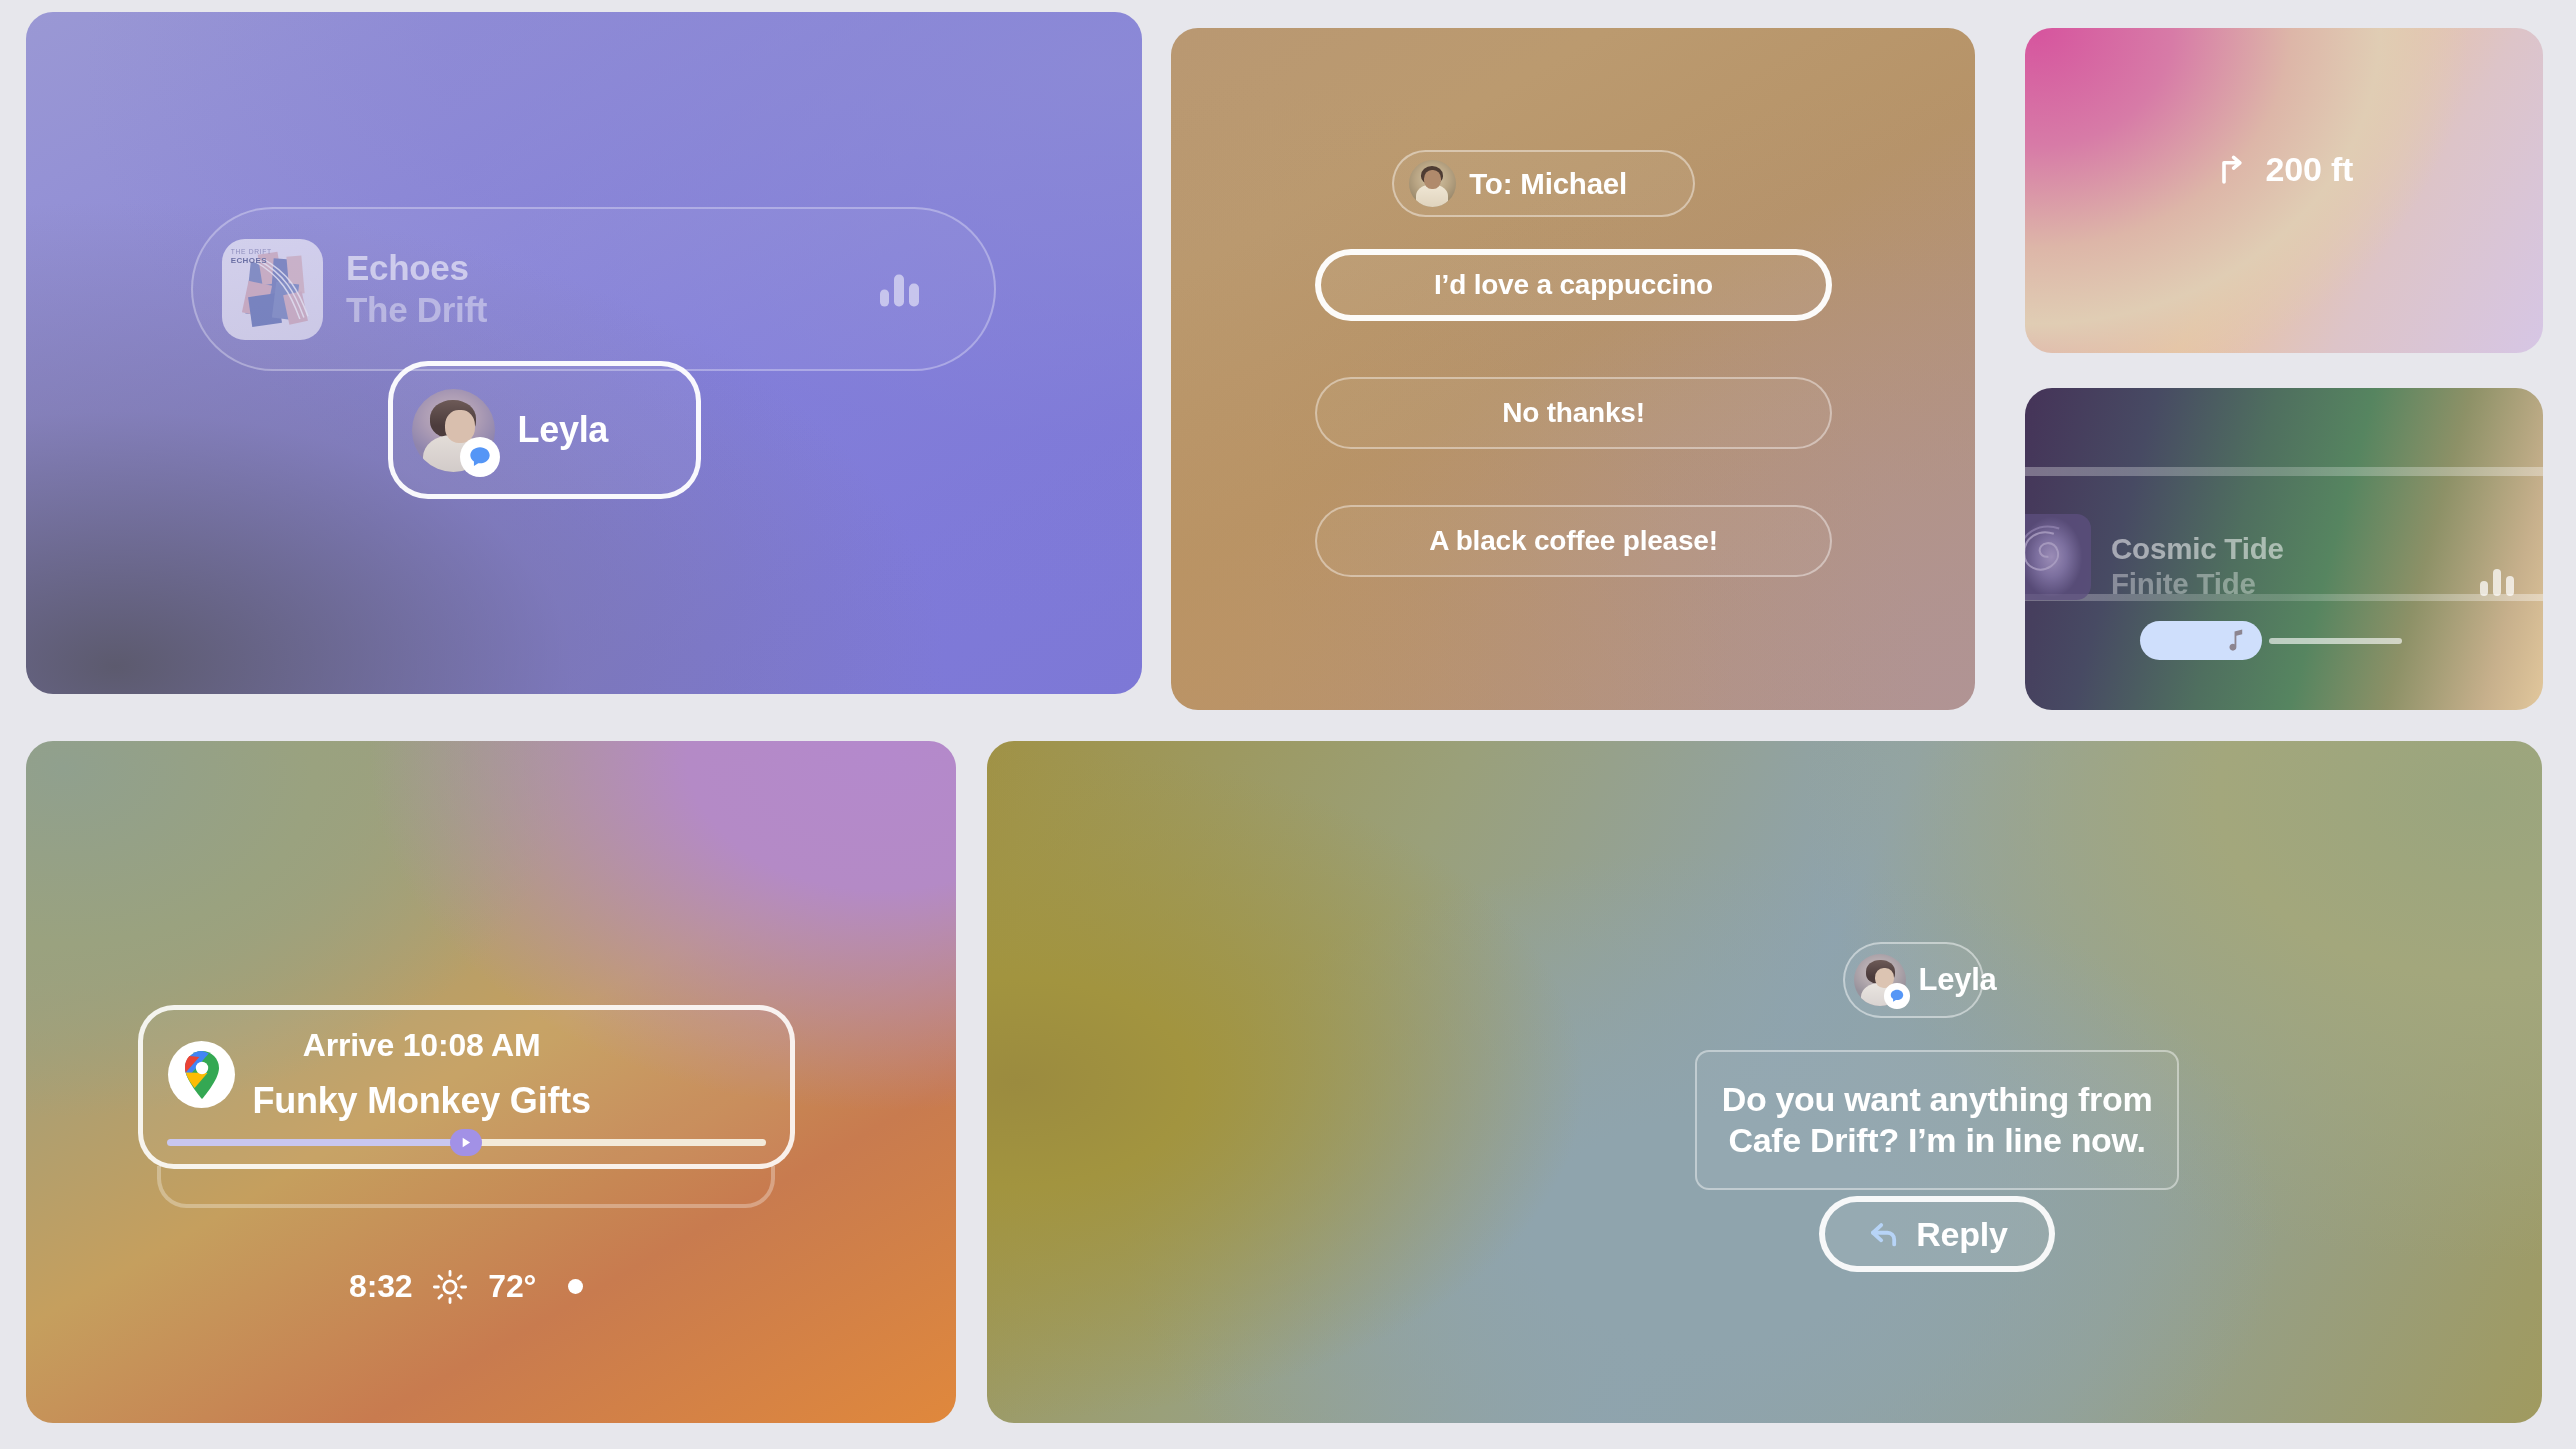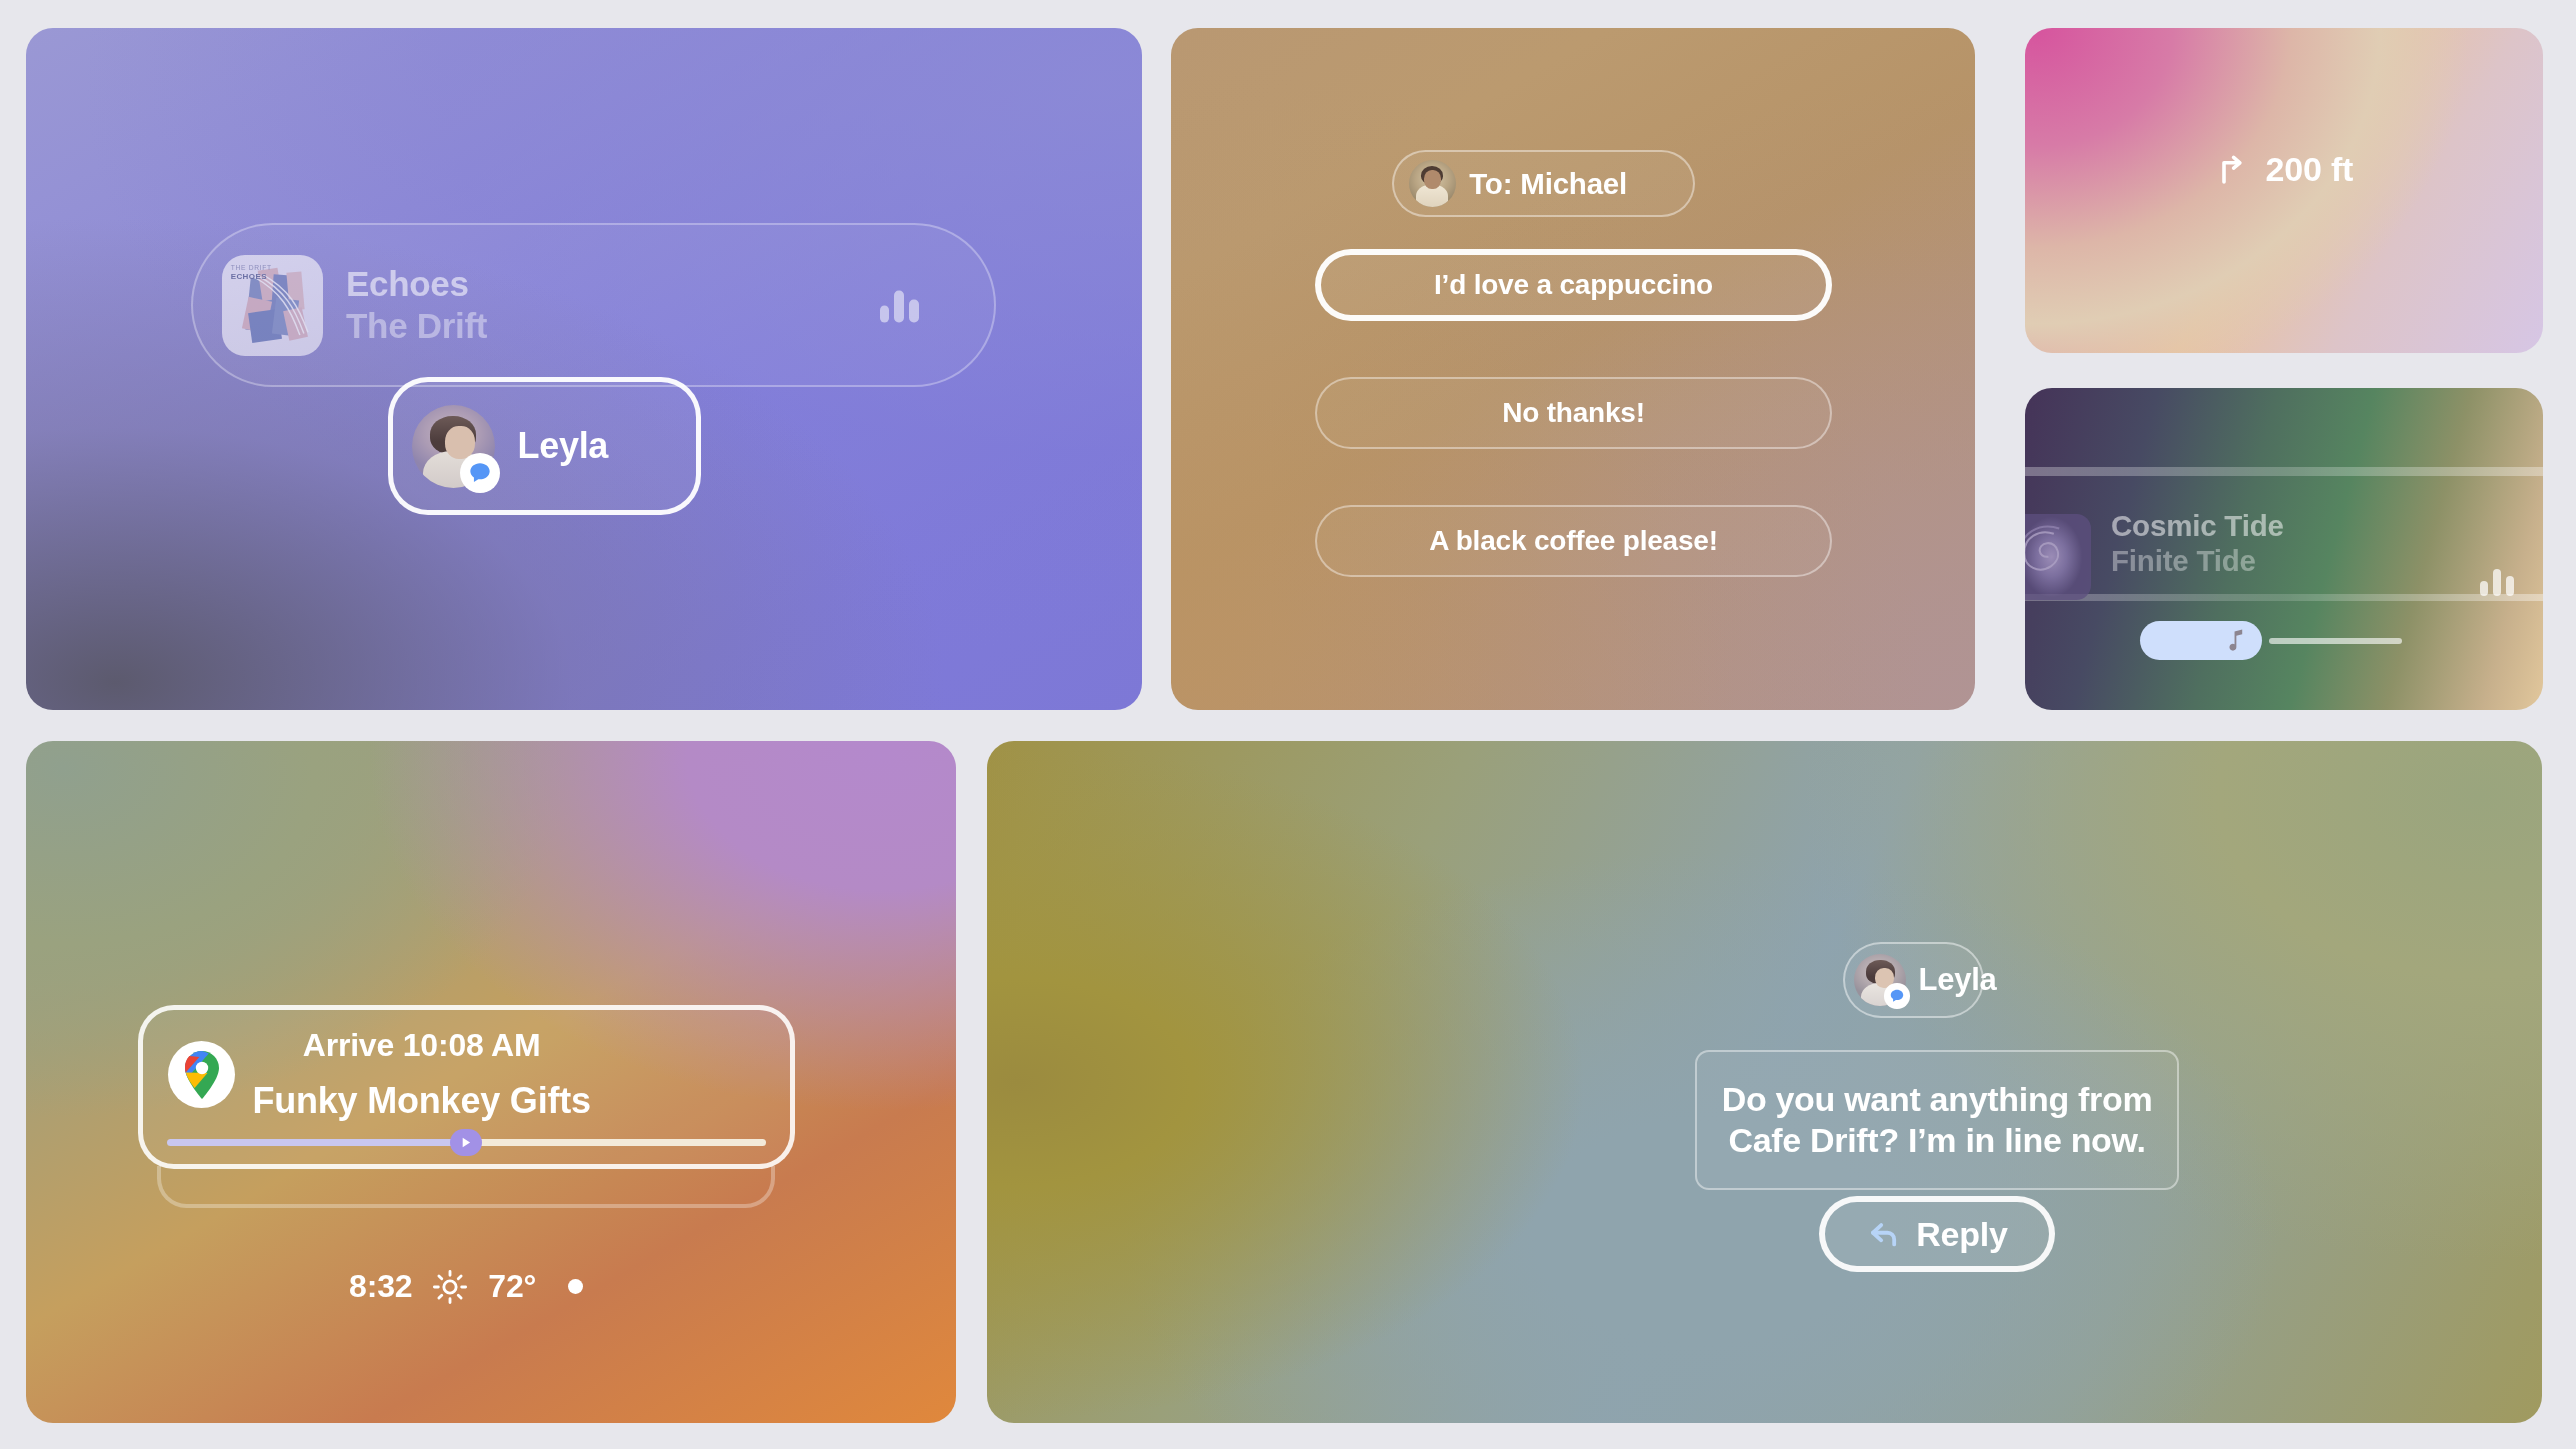--- a/index.html
+++ b/index.html
@@ -8,21 +8,21 @@
     background: #e7e7ec;
     font-family: "Liberation Sans", sans-serif;
     overflow: hidden;
   }
   .stage { position: relative; width: 2576px; height: 1449px; background: #e7e7ec; }
 
   .panel { position: absolute; border-radius: 27px; overflow: hidden; }
 
   
   #panel-music-leyla {
-    left: 25.5px; top: 28px; width: 1116px; height: 682px;
+    left: 25.5px; top: 12px; width: 1116px; height: 682px;
     background:
       radial-gradient(120% 110% at 8% 96%, rgba(90,88,104,0.95) 0%, rgba(120,115,150,0.45) 34%, rgba(140,135,190,0.0) 62%),
       radial-gradient(130% 120% at 96% 8%, rgba(140,138,214,0.85) 0%, rgba(128,124,214,0.25) 45%, rgba(128,124,214,0) 70%),
       linear-gradient(152deg, #9a98d4 0%, #8f8bd6 30%, #8480da 55%, #7f7ad9 78%, #7d78d6 100%);
   }
   .music-card {
     position: absolute; left: 165px; top: 195px; width: 805px; height: 164px;
     border: 2px solid rgba(255,255,255,0.30); border-radius: 82px;
     background: rgba(255,255,255,0.045);
     display: flex; align-items: center; padding-left: 29.5px;
@@ -176,21 +176,21 @@
   }
   .ct-art {
     position: absolute; left: 0px; top: 126px; width: 66px; height: 86px;
     border-radius: 0 14.8px 14.8px 0; overflow: hidden; opacity: 0.75;
     background: radial-gradient(60% 60% at 40% 50%, #b7a6d4 0%, #8e7fb4 38%, #5d4f7f 78%);
   }
   .ct-art .swirl {
     position: absolute; left: -13.4px; top: 5.4px; width: 81px; height: 74px;
   }
   .ct-text { position: absolute; left: 86px; top: 121px; }
-  .ct-title { font-size: 29.5px; font-weight: bold; color: rgba(255,255,255,0.52); letter-spacing: -0.2px; }
+  .ct-title { font-size: 29.5px; font-weight: bold; color: rgba(255,255,255,0.52); letter-spacing: -0.2px; margin-top: 23px; }
   .ct-sub { font-size: 29.5px; font-weight: bold; color: rgba(255,255,255,0.36); letter-spacing: -0.2px; margin-top: 1.3px; }
   .ct-eq {
     position: absolute; right: 29.5px; top: 180px;
     display: flex; align-items: flex-end; gap: 4.7px; height: 28px;
   }
   .ct-eq span { display: block; width: 8px; border-radius: 4px; background: rgba(255,255,255,0.72); }
   .ct-eq .b1 { height: 14.8px; } .ct-eq .b2 { height: 27px; } .ct-eq .b3 { height: 20px; }
   .ct-pill {
     position: absolute; left: 115px; top: 233px; width: 122px; height: 39px;
     border-radius: 19.5px; background: #cfdffc;

